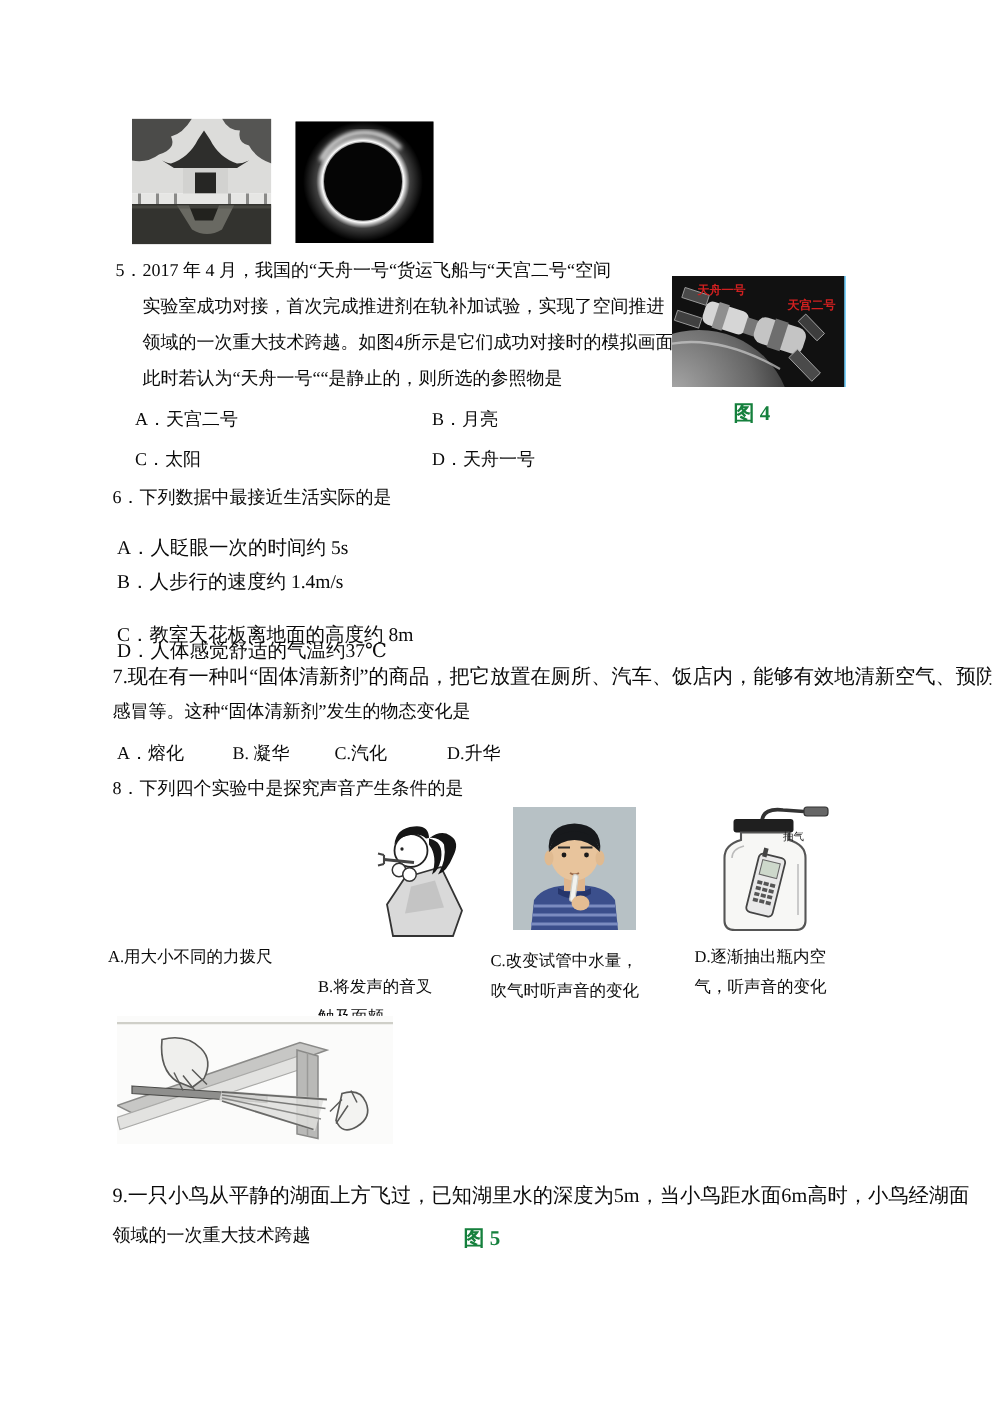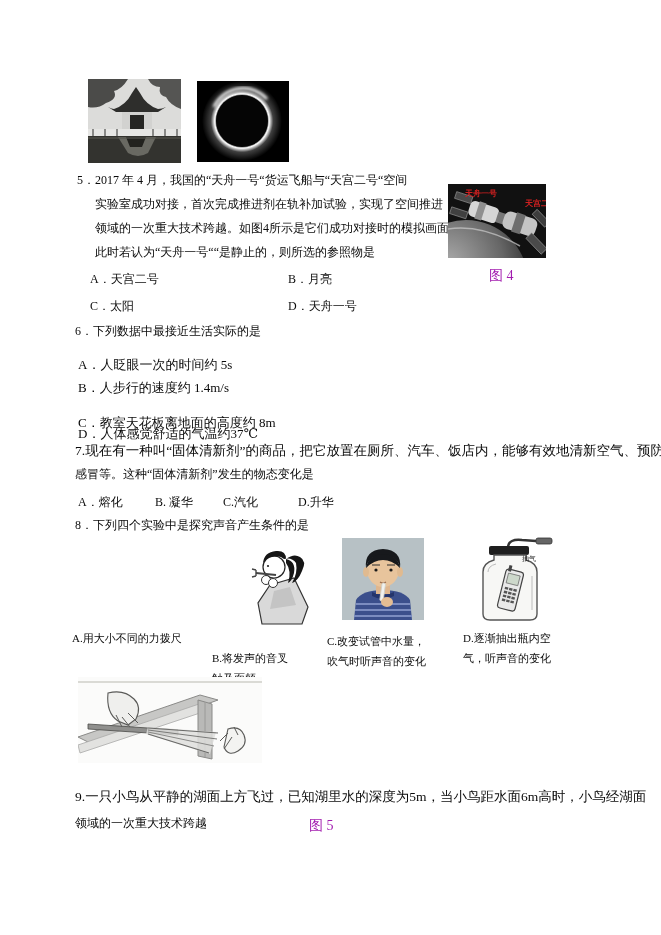--- a/index.html
+++ b/index.html
@@ -7,21 +7,21 @@
     position:relative;
     width:661px;height:935px;
     background:#ffffff;
     font-family:"Liberation Serif","DejaVu Serif",serif;
     color:#000;
     overflow:hidden;
   }
   .line{position:absolute;white-space:nowrap;font-size:12px;line-height:16px;color:#0a0a0a;}
   .line.small{font-size:13px;margin-top:10px;}
   .line.long{font-size:13.5px;}
-  .caption{position:absolute;white-space:nowrap;font-size:14px;font-weight:normal;color:#a21caf;}
+  .caption{position:absolute;white-space:nowrap;font-size:14px;font-weight:bold;color:#15803d;}
   .fig{position:absolute;overflow:hidden;}
   .fig svg{display:block;}
   .fig4-label{
     position:absolute;
     font-size:8px;font-weight:bold;line-height:9px;
     color:#d02020;
     white-space:nowrap;
     font-family:"Liberation Sans","DejaVu Sans",sans-serif;
   }
   .pump-label{
@@ -88,21 +88,21 @@
     <div class="line" style="left:77px;top:172px;">5．2017 年 4 月，我国的“天舟一号“货运飞船与“天宫二号“空间</div>
     <div class="line" style="left:95px;top:196px;">实验室成功对接，首次完成推进剂在轨补加试验，实现了空间推进</div>
     <div class="line" style="left:95px;top:220px;">领域的一次重大技术跨越。如图4所示是它们成功对接时的模拟画面。</div>
     <div class="line" style="left:95px;top:244px;">此时若认为“天舟一号““是静止的，则所选的参照物是</div>
     <div class="line" style="left:90px;top:271px;">A．天宫二号</div>
     <div class="line" style="left:288px;top:271px;">B．月亮</div>
     <div class="line" style="left:90px;top:298px;">C．太阳</div>
     <div class="line" style="left:288px;top:298px;">D．天舟一号</div>
   </div>
 
-  <div class="fig" style="left:448px;top:184px;width:98px;height:74px;background:#7dd3fc;">
+  <div class="fig" style="left:448px;top:184px;width:116px;height:74px;background:#7dd3fc;">
     <svg width="115" height="74" viewBox="0 0 115 74">
       <defs>
         <radialGradient id="earth" cx="0.35" cy="0.35" r="0.75">
           <stop offset="0" stop-color="#aaaaaa"></stop>
           <stop offset="0.6" stop-color="#666666"></stop>
           <stop offset="1" stop-color="#222222"></stop>
         </radialGradient>
       </defs>
       <rect x="0" y="0" width="115" height="74" fill="#111111"></rect>
       <circle cx="18" cy="98" r="62" fill="url(#earth)"></circle>

